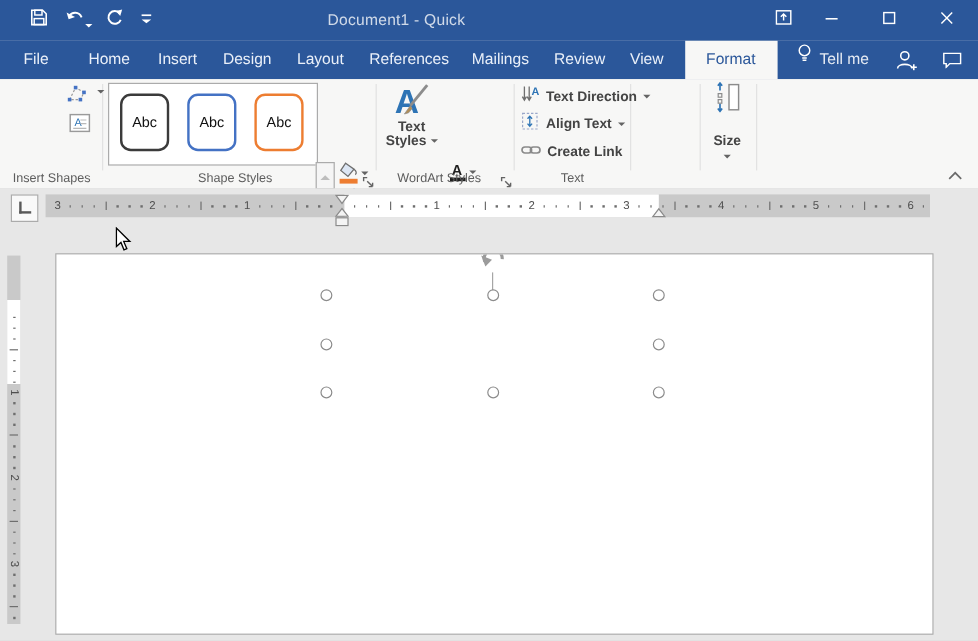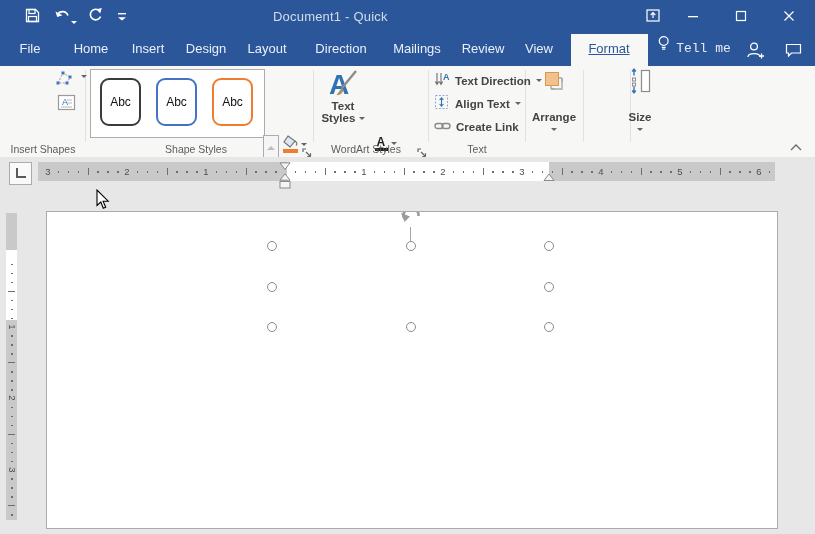--- a/index.html
+++ b/index.html
@@ -8,22 +8,22 @@
   .abs{position:absolute;}
   
   .titlebar{left:0;top:0;width:815px;height:34px;background:#2B579A;}
   .qat-btn{top:7px;width:22px;height:20px;display:flex;align-items:center;justify-content:center;}
   .title-text{top:9px;left:273px;color:rgba(255,255,255,.78);font-size:13px;letter-spacing:.2px;}
   .winctl{top:6px;width:24px;height:22px;display:flex;align-items:center;justify-content:center;}
   
   .tabrow{left:0;top:34px;width:815px;height:32px;background:#2B579A;}
   .tab{top:0;height:30px;line-height:30px;color:#EAF0F9;font-size:13px;transform:translateX(-50%);white-space:nowrap;}
   .tab-active-bg{left:571px;top:0;width:77px;height:32px;background:#F7F7F6;}
-  .tab-format{color:#2B579A;text-decoration:underline;}
-  .tellme{display:flex;align-items:center;gap:6px;color:rgba(255,255,255,.88);font-family:Liberation Mono, monospace;}
+  .tab-format{color:#2B579A;}
+  .tellme{display:flex;align-items:center;gap:6px;color:rgba(255,255,255,.88);}
   
   .ribbon{left:0;top:66px;width:815px;height:91px;background:#F7F7F6;border-bottom:1px solid #D5D5D5;}
   .rdiv{top:4px;width:1px;height:72px;background:#E2E2E2;}
   .grplabel{top:77px;height:13px;font-size:10.5px;color:#5D5D5D;transform:translateX(-50%);white-space:nowrap;}
   .btnlabel{font-size:11.5px;color:#444;white-space:nowrap;font-weight:bold;}
   .caret{display:inline-block;width:0;height:0;border:3.5px solid transparent;border-top-color:#646464;border-bottom:none;vertical-align:middle;}
   .tri-up{width:0;height:0;border:4px solid transparent;border-bottom-color:#BDBDBD;border-top:none;}
   .tri-down{width:0;height:0;border:4px solid transparent;border-top-color:#707070;border-bottom:none;}
   .gal{left:90px;top:3px;width:173px;height:67px;background:#fff;border:1px solid #ABABAB;}
   .abc-thumb{position:absolute;top:8px;width:37px;height:44px;background:#fff;border:2px solid #000;
@@ -134,21 +134,21 @@
     </div>
   </div>
 
   <div class="abs tabrow">
     <div class="abs tab-active-bg"></div>
     <div class="abs tab" style="left:30px">File</div>
     <div class="abs tab" style="left:91px">Home</div>
     <div class="abs tab" style="left:148px">Insert</div>
     <div class="abs tab" style="left:206px">Design</div>
     <div class="abs tab" style="left:267px">Layout</div>
-    <div class="abs tab" style="left:341px">Direction</div>
+    <div class="abs tab" style="left:341px">References</div>
     <div class="abs tab" style="left:417px">Mailings</div>
     <div class="abs tab" style="left:483px">Review</div>
     <div class="abs tab" style="left:539px">View</div>
     <div class="abs tab tab-format" style="left:609px">Format</div>
     <div class="abs tab tellme" style="left:694px">
       <span>
         <svg width="13" height="17" viewBox="0 0 13 17">
             <circle cx="6.5" cy="6" r="4.4" fill="none" stroke="#fff" stroke-width="1.2"></circle>
             <path d="M4.6,12.3 h3.8 M4.9,14.2 h3.2" stroke="#fff" stroke-width="1.2"></path>
           </svg>
@@ -340,33 +340,22 @@
       <span>
         <svg width="17" height="12" viewBox="0 0 17 12">
             <rect x="1" y="3.5" width="8" height="5" rx="2.5" fill="none" stroke="#8A8A8A" stroke-width="1.4"></rect>
             <rect x="8" y="3.5" width="8" height="5" rx="2.5" fill="none" stroke="#8A8A8A" stroke-width="1.4"></rect>
           </svg>
       </span>
       <span class="btnlabel">Create Link</span>
     </div>
     <div class="abs grplabel" style="left:477px">Text</div>
 
-    <div class="abs bigbtn" style="left:529px;top:2px;width:50px">
-      <span>
-        <svg width="26" height="26" viewBox="0 0 26 26">
-            <path d="M21,10 V21 H10" fill="none" stroke="#A9A9A9" stroke-width="1.4"></path>
-            <path d="M21,10 h-4 M21,10 v4 M10,21 v-4 M10,21 h4" stroke="#A9A9A9" stroke-width="1.4"></path>
-            <rect x="4.5" y="4.5" width="13" height="13" fill="#F2C18D" stroke="#D59A52" stroke-width="1"></rect>
-          </svg>
-      </span>
-      <span class="btnlabel" style="margin-top:13px">Arrange</span>
-      <span class="caret" style="margin-top:5px"></span>
-    </div>
-
-    <div class="abs bigbtn" style="left:620px;top:2px;width:40px">
+
+    <div class="abs bigbtn" style="left:586px;top:2px;width:40px">
       <span>
         <svg width="24" height="26" viewBox="0 0 24 26">
             <rect x="13.5" y="2.5" width="8" height="21" fill="#fff" stroke="#8C8C8C" stroke-width="1.2"></rect>
             <path d="M6,1.5 v6 M4.2,3.5 L6,1.2 L7.8,3.5" fill="none" stroke="#2E74B5" stroke-width="1.4"></path>
             <path d="M6,24.5 v-6 M4.2,22.5 L6,24.8 L7.8,22.5" fill="none" stroke="#2E74B5" stroke-width="1.4"></path>
             <rect x="4.5" y="10" width="3" height="3" fill="none" stroke="#8C8C8C" stroke-width="1"></rect>
             <rect x="4.5" y="15" width="3" height="3" fill="none" stroke="#8C8C8C" stroke-width="1"></rect>
           </svg>
       </span>
       <span class="btnlabel" style="margin-top:13px">Size</span>

